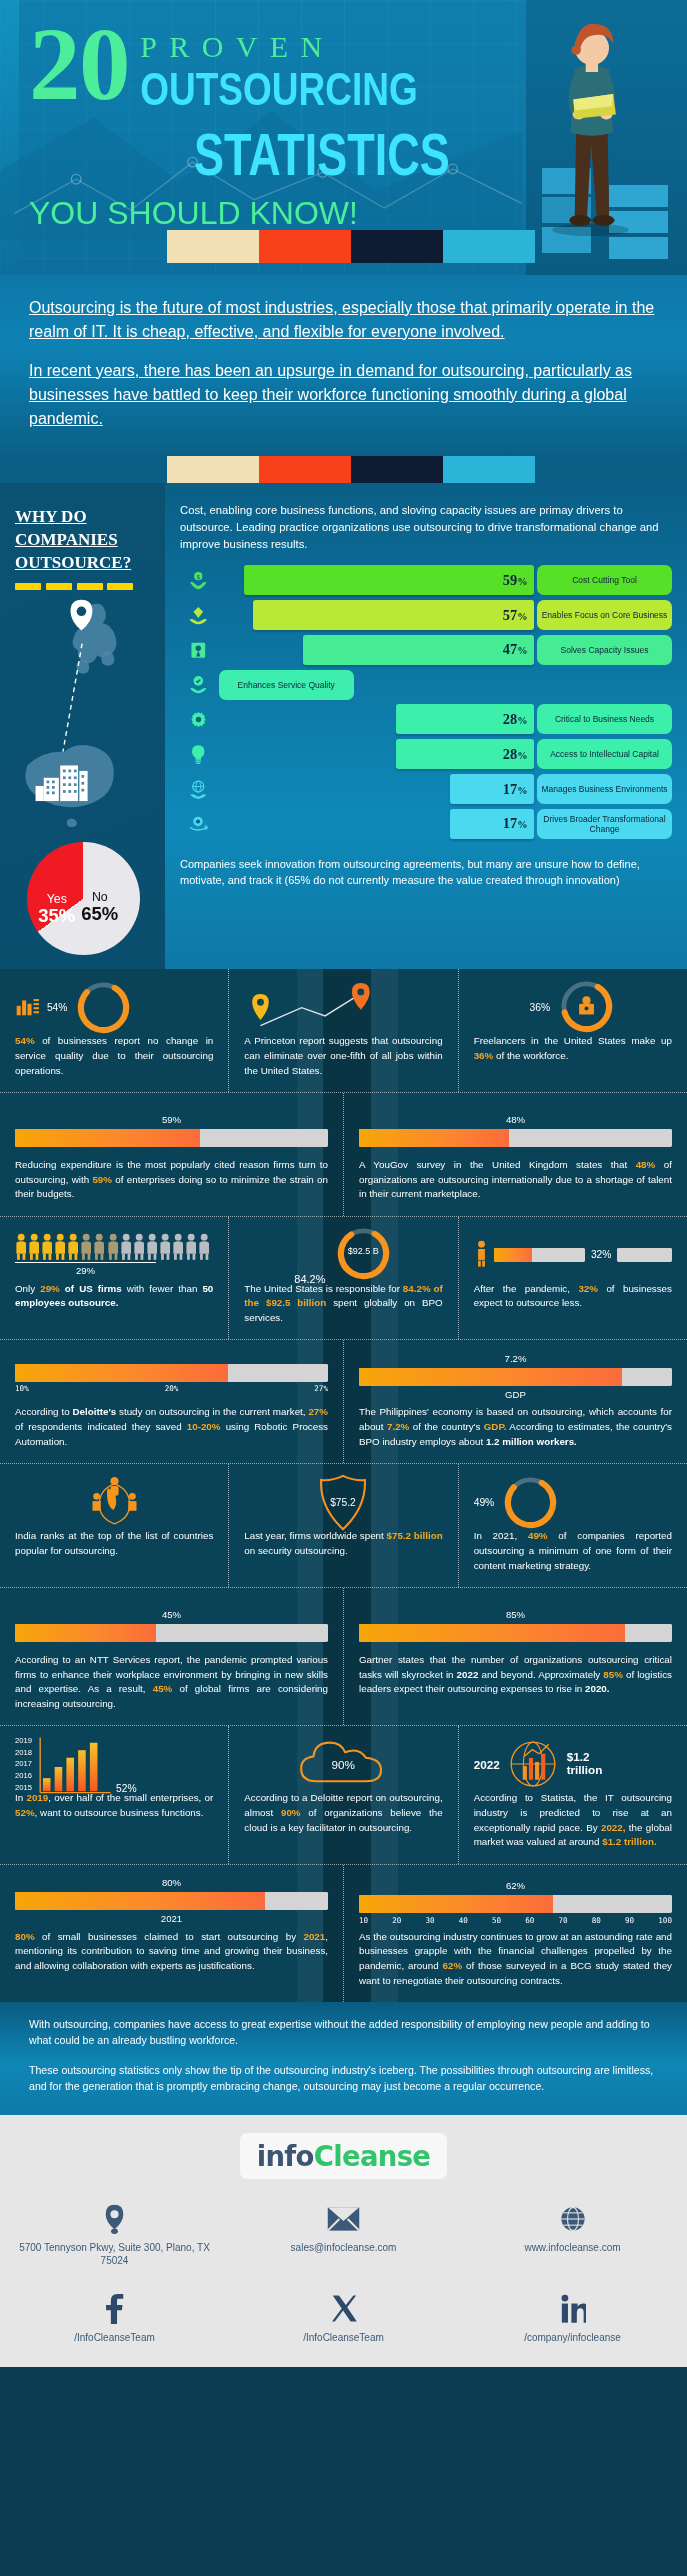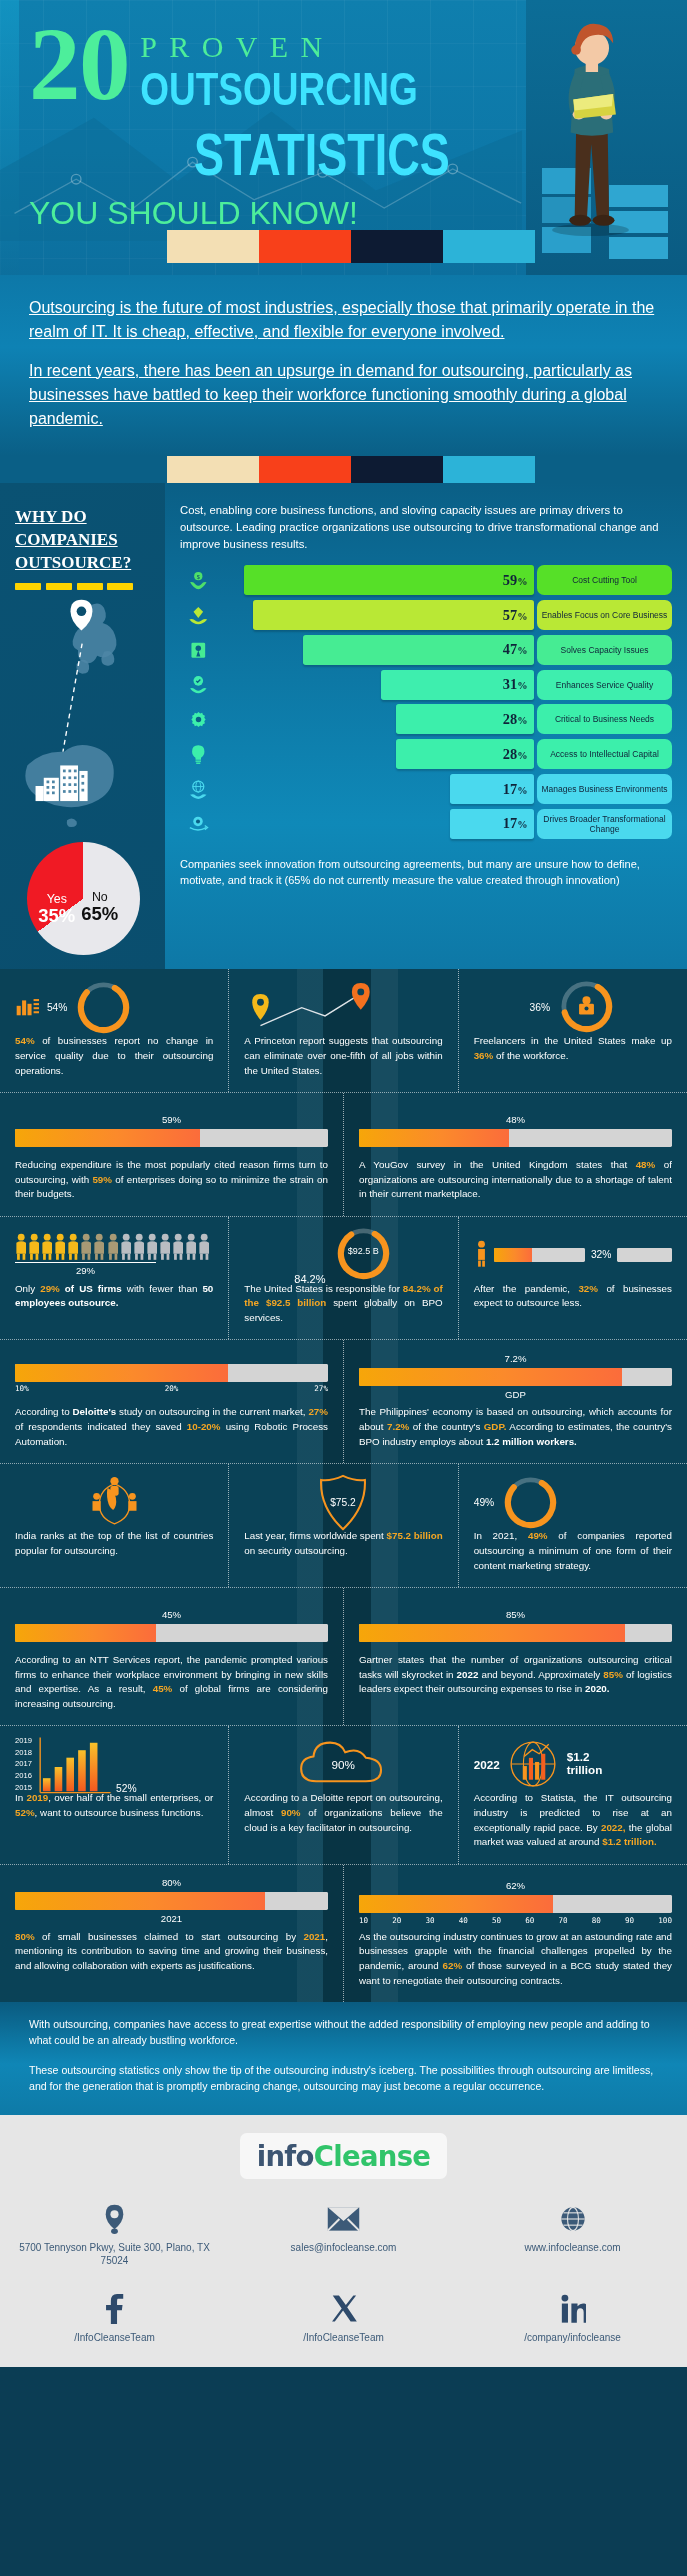--- a/index.html
+++ b/index.html
@@ -435,25 +435,20 @@
               <div class="bar-label" style="background:#46ec93">Solves Capacity Issues</div>
             </div>
             <div class="bar-row">
               <div class="bar-icon">
                 <svg width="20.6" height="20.6" viewBox="0 0 30 30">
                   <circle cx="15" cy="10" r="7" fill="#3eeeae"></circle>
                   <path d="M12 10 l2 2 l4 -4" stroke="#0a5f86" stroke-width="2" fill="none"></path>
                   <path d="M3 21 q6 7 12 7 q6 0 12 -7 q-4 -2 -8 2 q-4 3 -8 0 q-4 -4 -8 -2 Z" fill="#3eeeae"></path>
                 </svg>
               </div>
-              <div class="bar-track">
-                <div class="bar-fill" style="width:153px;background:#3eeeae">
-                  <span class="bar-val">31<span>%</span></span>
-                </div>
-              </div>
               <div class="bar-label" style="background:#3eeeae">Enhances Service Quality</div>
             </div>
             <div class="bar-row">
               <div class="bar-icon">
                 <svg width="19" height="19" viewBox="0 0 28 28">
                   <path d="M14 3 l2.5 2 l3 -1 l1 3 l3 1.5 l-1 3 l2 2.5 l-2 2.5 l1 3 l-3 1.5 l-1 3 l-3 -1 l-2.5 2 l-2.5 -2 l-3 1 l-1 -3 l-3 -1.5 l1 -3 l-2 -2.5 l2 -2.5 l-1 -3 l3 -1.5 l1 -3 l3 1 Z" fill="#3cefab"></path>
                   <circle cx="14" cy="14" r="4" fill="#0a5f86"></circle>
                 </svg>
               </div>
               <div class="bar-track">

